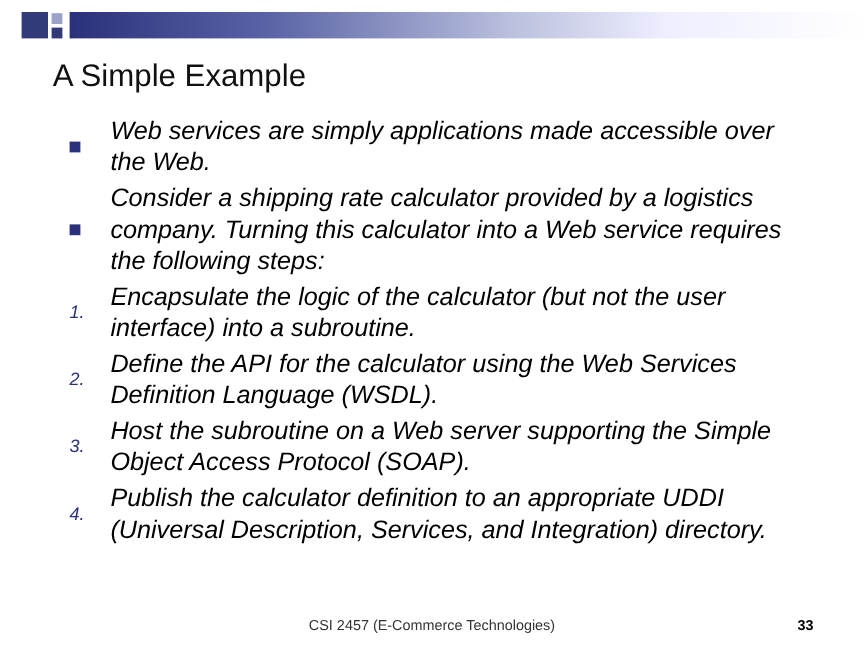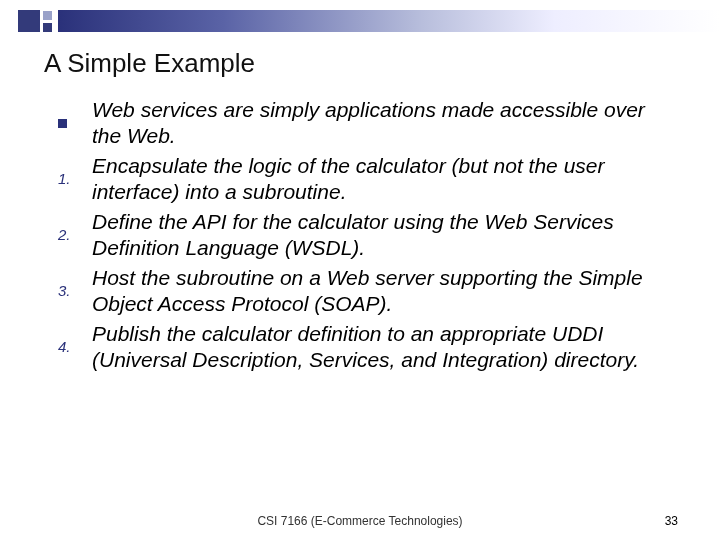--- a/index.html
+++ b/index.html
@@ -88,21 +88,21 @@
     display: flex;
     justify-content: center;
     font-size: 12px;
     color: #333;
   }
   .pagenum {
     position: absolute;
     bottom: 12px;
     right: 42px;
     font-size: 12px;
-    font-weight: normal;
+    font-weight: bold;
     color: #000;
   }
 </style>
 </head>
 <body>
 
 <div class="topbar">
   <div class="squares">
     <div class="sq-large"></div>
     <div class="sq-col">
@@ -114,31 +114,35 @@
 </div>
 
 <h1 class="title">A Simple Example</h1>
 
 <div class="content">
   <div class="item">
     <div class="marker square"></div>
     <div class="text">Web services are simply applications made accessible over the Web.</div>
   </div>
   <div class="item">
+    <div class="marker square"></div>
+    <div class="text">Consider a shipping rate calculator provided by a logistics company. Turning this calculator into a Web service requires the following steps:</div>
+  </div>
+  <div class="item">
     <div class="marker">1.</div>
     <div class="text">Encapsulate the logic of the calculator (but not the user interface) into a subroutine.</div>
   </div>
   <div class="item">
     <div class="marker">2.</div>
     <div class="text">Define the API for the calculator using the Web Services Definition Language (WSDL).</div>
   </div>
   <div class="item">
     <div class="marker">3.</div>
     <div class="text">Host the subroutine on a Web server supporting the Simple Object Access Protocol (SOAP).</div>
   </div>
   <div class="item">
     <div class="marker">4.</div>
     <div class="text">Publish the calculator definition to an appropriate UDDI (Universal Description, Services, and Integration) directory.</div>
   </div>
 </div>
 
-<div class="footer">CSI 7166 (E-Commerce Technologies)</div>
+<div class="footer">CSI 2457 (E-Commerce Technologies)</div>
 <div class="pagenum">33</div>
 
 </body></html>

